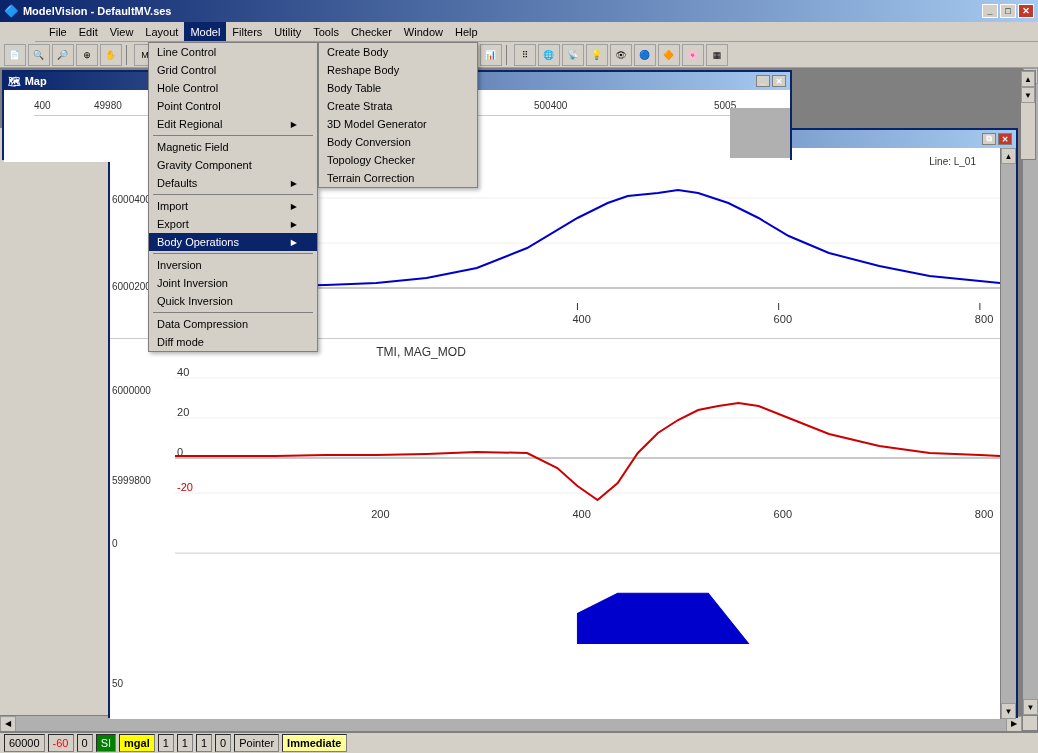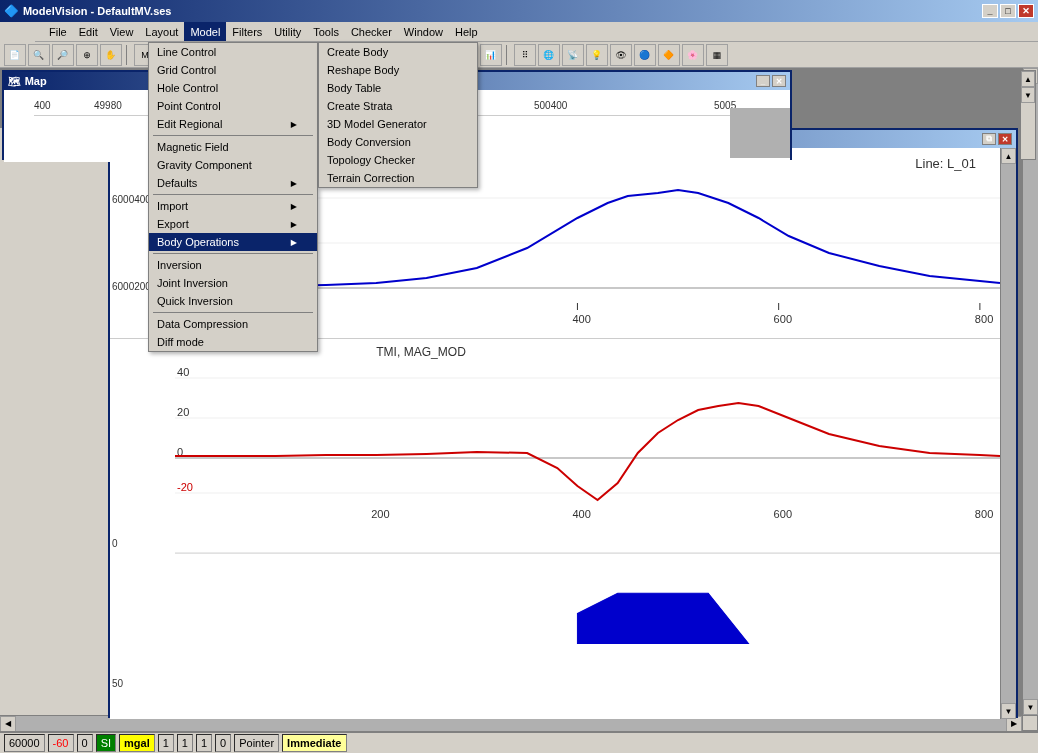--- a/index.html
+++ b/index.html
@@ -251,21 +251,21 @@
           <span>L</span>
         </div>
         <div style="display:flex;gap:2px;">
           <div style="width:14px;height:12px;background:#d4d0c8;border:1px solid #808080;display:flex;align-items:center;justify-content:center;font-size:8px;cursor:pointer;">⧉</div>
           <div style="width:14px;height:12px;background:#c0392b;border:1px solid #808080;display:flex;align-items:center;justify-content:center;font-size:8px;cursor:pointer;">✕</div>
         </div>
       </div>
 
       <div style="position:relative; width:100%; height:571px; background:white; overflow:hidden;">
 
-        <div style="position:absolute; top:8px; right:40px; font-size:13px; color:#333;">Line: L_01</div>
+        <div style="position:absolute; top:8px; right:40px; font-size:10px; color:#333;">Line: L_01</div>
 
         <div style="position:absolute; top:0; left:0; right:16px; height:190px;">
 
           <div style="position:absolute; left:0; top:0; width:65px; height:190px; display:flex; flex-direction:column; justify-content:space-around; padding:8px 2px; font-size:10px; color:#333;">
             <div>6000400</div>
             <div>6000200</div>
           </div>
 
           <svg style="position:absolute; left:65px; top:0; right:0; height:190px; width:calc(100% - 65px);" viewBox="0 0 820 190" preserveAspectRatio="none">
 
@@ -288,20 +288,24 @@
 
             <line x1="0" y1="140" x2="820" y2="140" stroke="#999" stroke-width="1"></line>
 
             <path d="M 0,138 L 100,138 L 150,137 L 200,135 L 250,130 L 300,120 L 350,100 L 400,70 L 430,55 L 450,48 L 480,45 L 500,42 L 520,45 L 550,55 L 580,70 L 610,88 L 650,105 L 700,118 L 750,128 L 800,133 L 820,135" fill="none" stroke="#0000cc" stroke-width="2"></path>
           </svg>
         </div>
 
         <div style="position:absolute; top:190px; left:0; right:16px; height:1px; background:#ccc;"></div>
 
         <div style="position:absolute; top:190px; left:0; right:16px; height:195px;">
+          <div style="position:absolute; left:0; top:0; width:65px; height:195px; display:flex; flex-direction:column; justify-content:space-around; padding:8px 2px; font-size:10px; color:#333;">
+            <div>6000000</div>
+            <div>5999800</div>
+          </div>
           <svg style="position:absolute; left:65px; top:0; right:0; height:195px; width:calc(100% - 65px);" viewBox="0 0 820 195" preserveAspectRatio="none">
 
             <line x1="0" y1="40" x2="820" y2="40" stroke="#ddd" stroke-width="0.5"></line>
             <line x1="0" y1="80" x2="820" y2="80" stroke="#ddd" stroke-width="0.5"></line>
             <line x1="0" y1="120" x2="820" y2="120" stroke="#ddd" stroke-width="0.5"></line>
             <line x1="0" y1="155" x2="820" y2="155" stroke="#ddd" stroke-width="0.5"></line>
 
             <text x="2" y="38" font-size="11" fill="#333">40</text>
             <text x="2" y="78" font-size="11" fill="#333">20</text>
             <text x="2" y="118" font-size="11" fill="#333">0</text>

